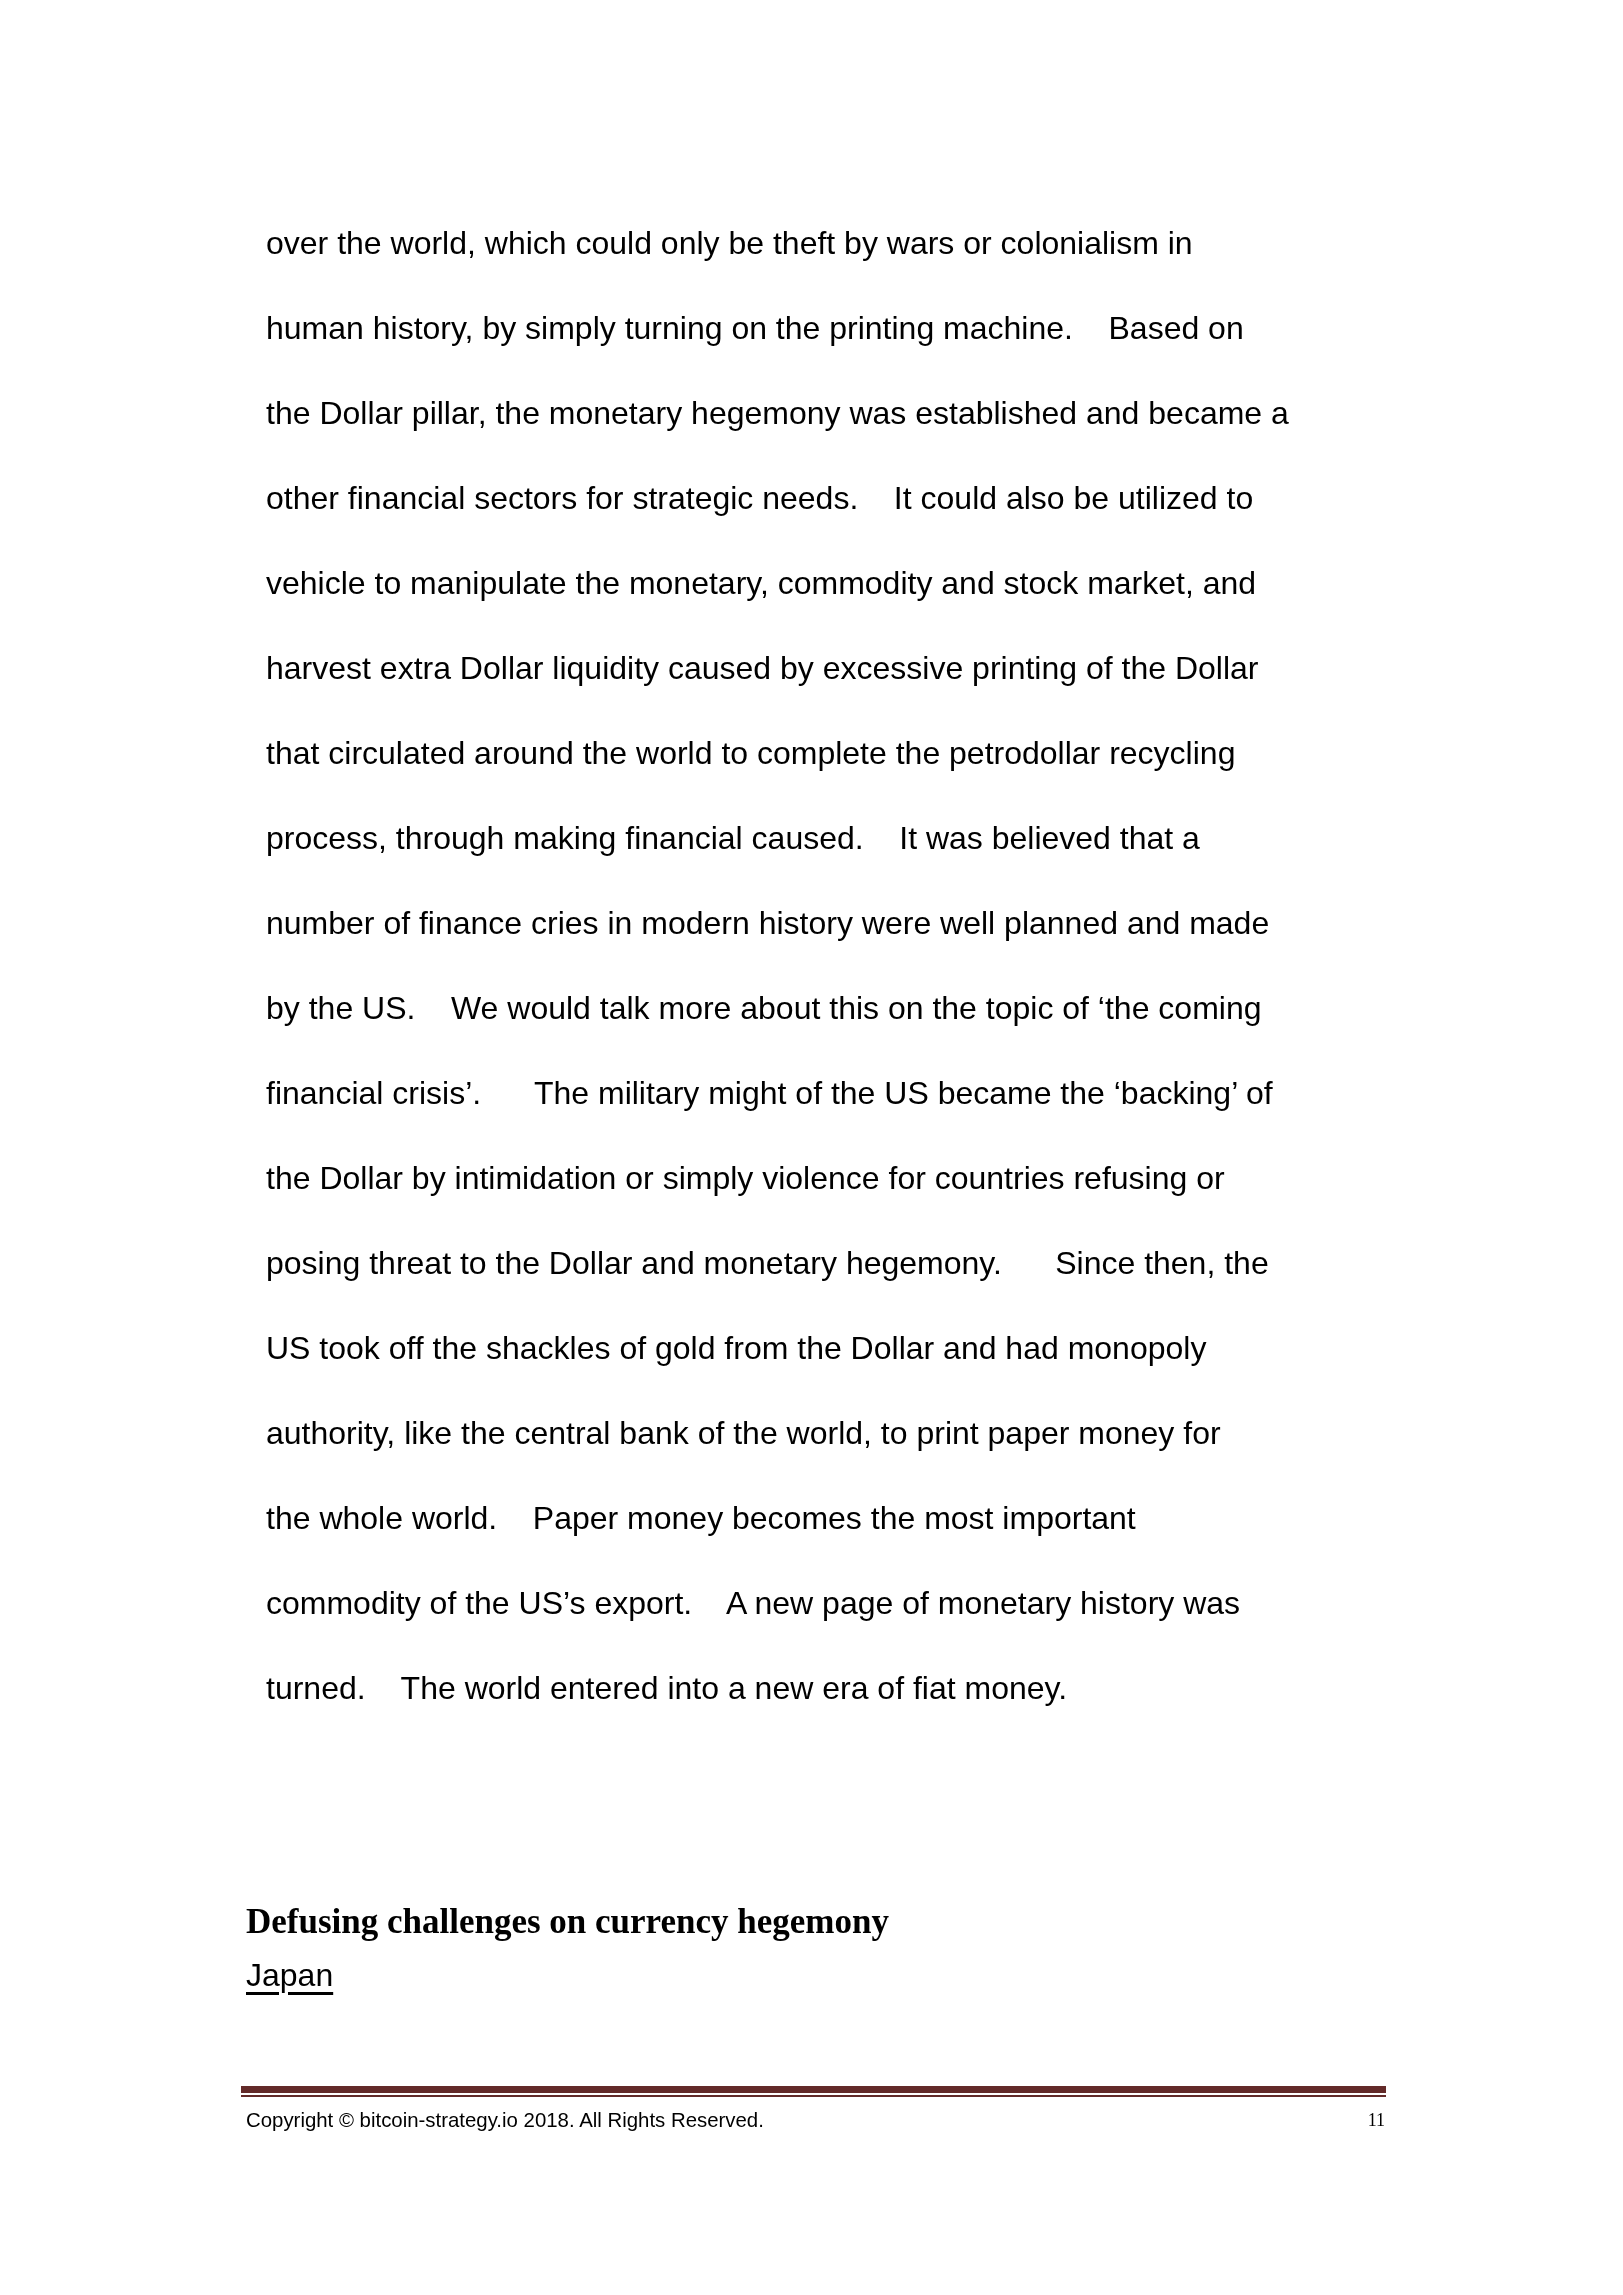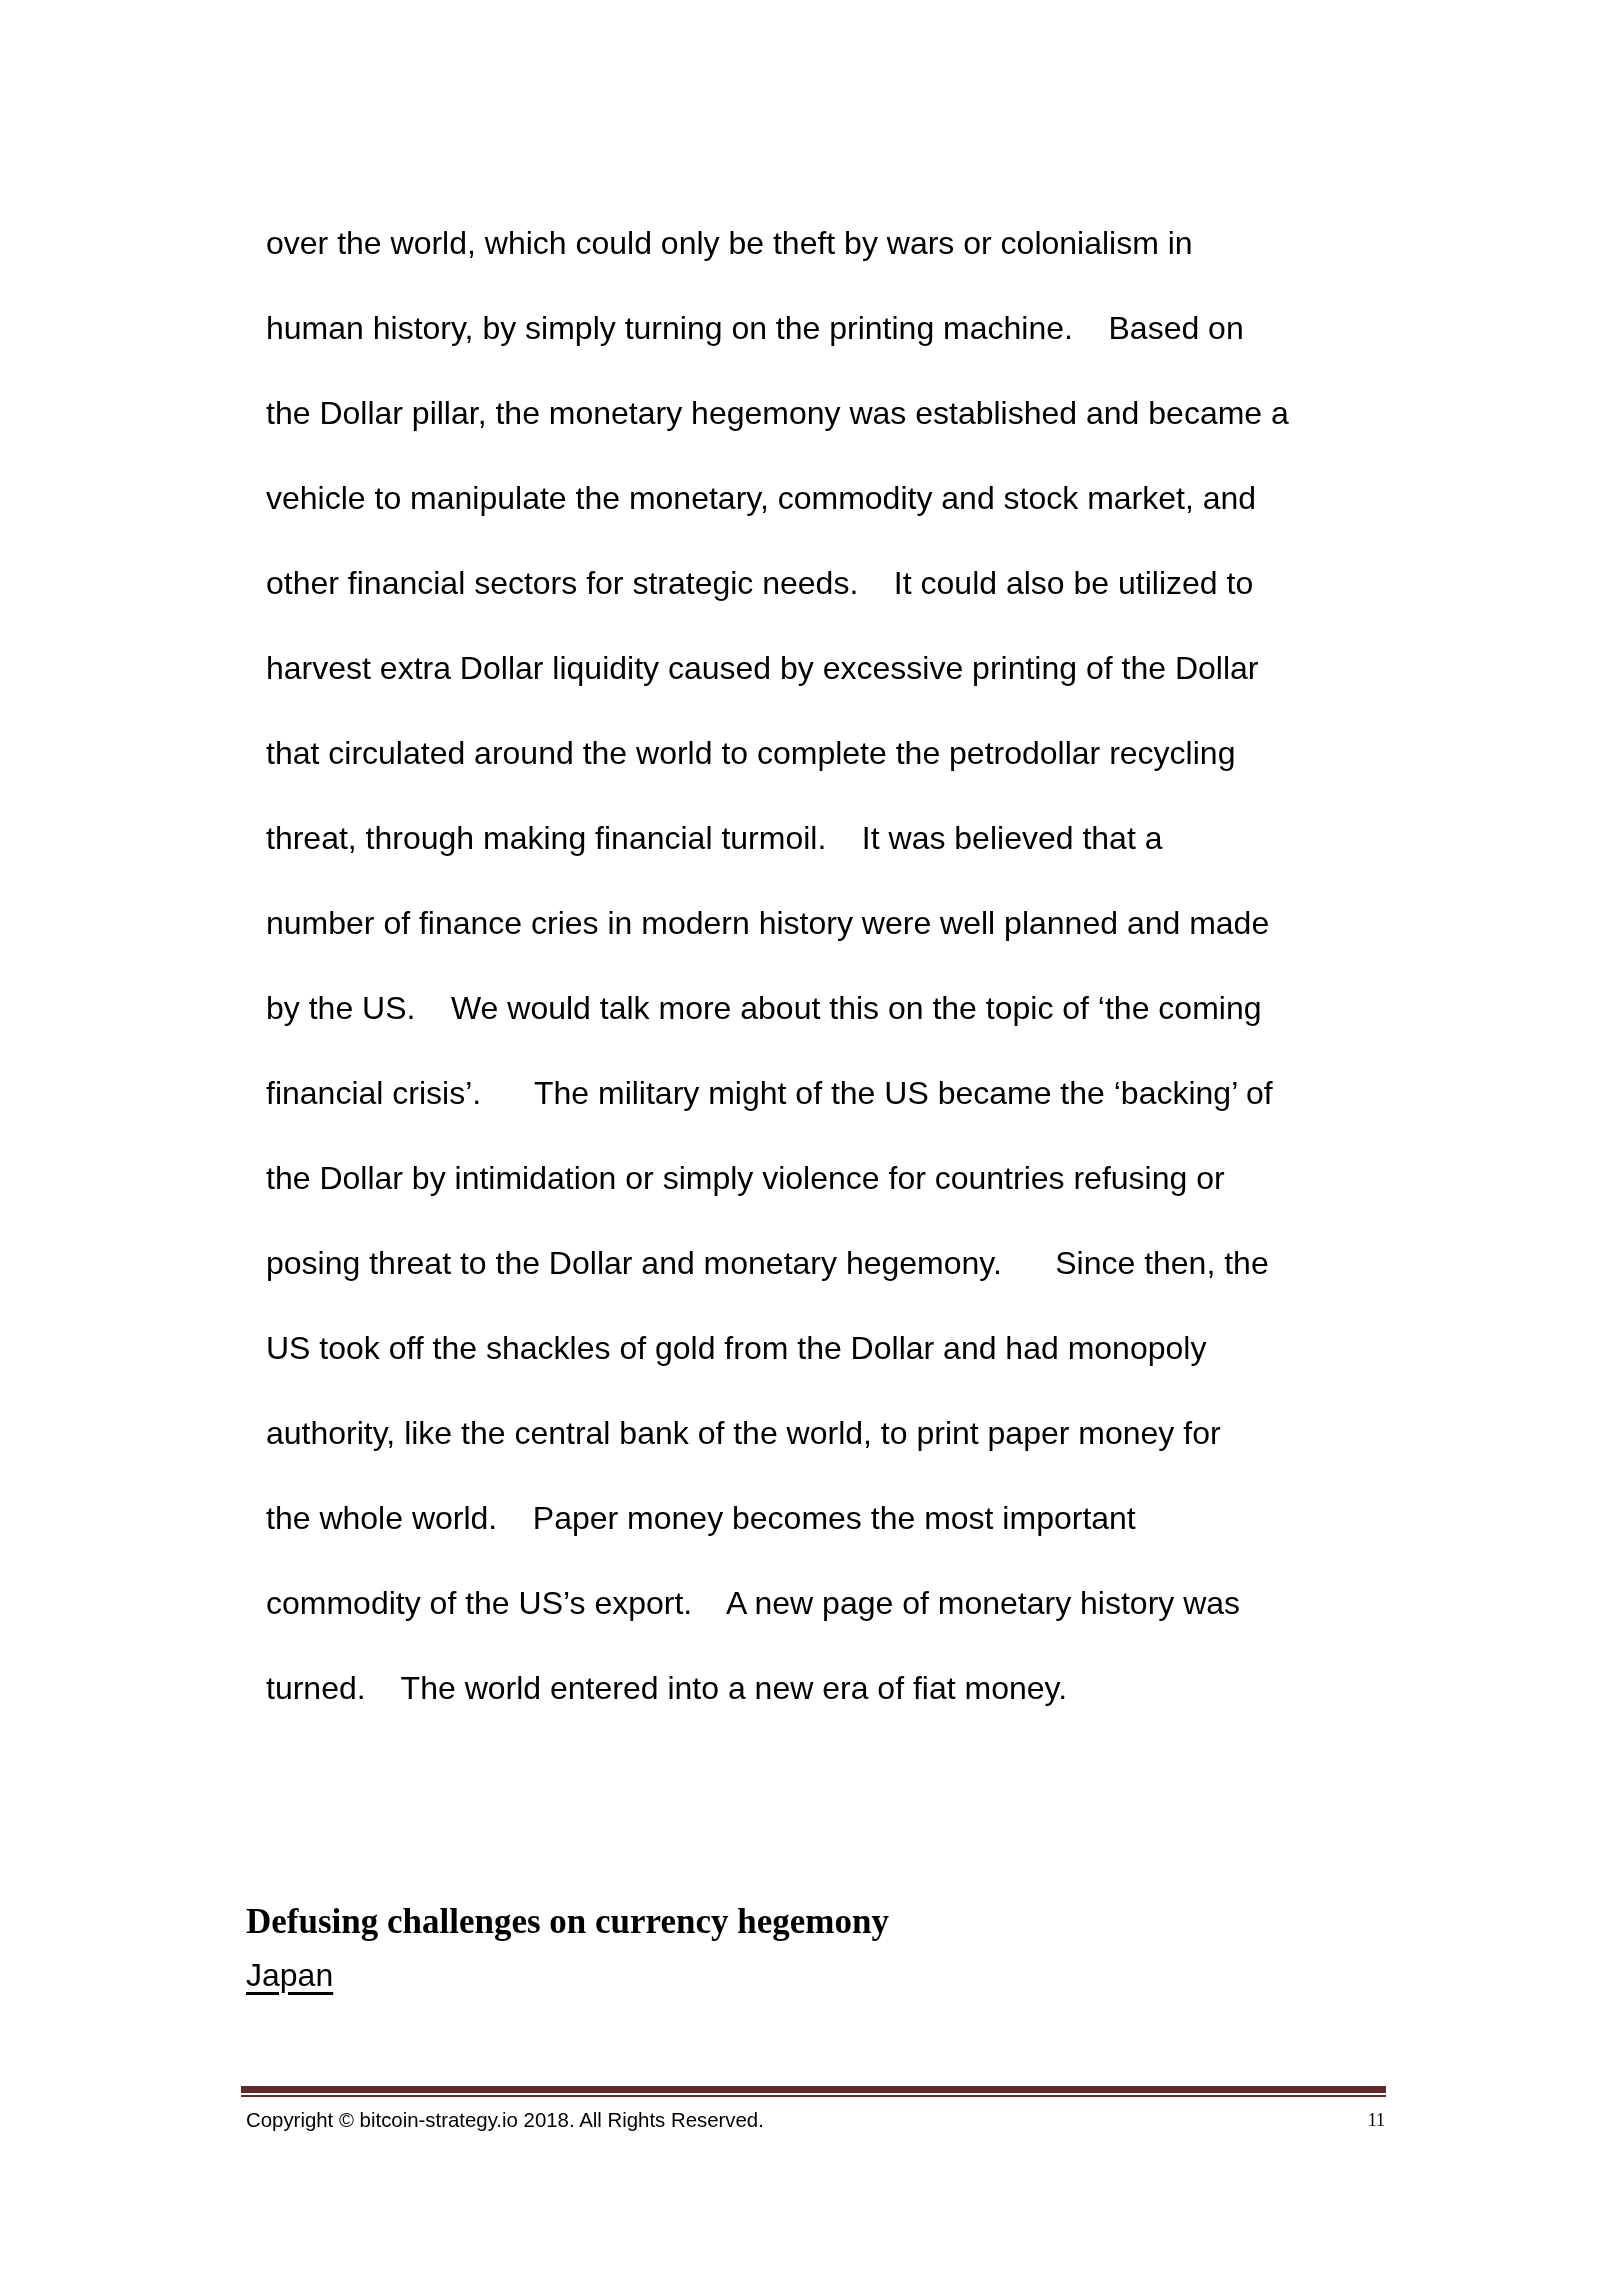--- a/index.html
+++ b/index.html
@@ -87,25 +87,25 @@
 </style>
 </head>
 <body>
 
 <div class="page">
 
   <div class="body-text">
     <div class="body-line">over the world, which could only be theft by wars or colonialism in</div>
     <div class="body-line">human history, by simply turning on the printing machine.    Based on</div>
     <div class="body-line">the Dollar pillar, the monetary hegemony was established and became a</div>
+    <div class="body-line">other financial sectors for strategic needs.    It could also be utilized to</div>
     <div class="body-line">vehicle to manipulate the monetary, commodity and stock market, and</div>
-    <div class="body-line">other financial sectors for strategic needs.    It could also be utilized to</div>
     <div class="body-line">harvest extra Dollar liquidity caused by excessive printing of the Dollar</div>
     <div class="body-line">that circulated around the world to complete the petrodollar recycling</div>
-    <div class="body-line">threat, through making financial turmoil.    It was believed that a</div>
+    <div class="body-line">process, through making financial caused.    It was believed that a</div>
     <div class="body-line">number of finance cries in modern history were well planned and made</div>
     <div class="body-line">by the US.    We would talk more about this on the topic of ‘the coming</div>
     <div class="body-line">financial crisis’.      The military might of the US became the ‘backing’ of</div>
     <div class="body-line">the Dollar by intimidation or simply violence for countries refusing or</div>
     <div class="body-line">posing threat to the Dollar and monetary hegemony.      Since then, the</div>
     <div class="body-line">US took off the shackles of gold from the Dollar and had monopoly</div>
     <div class="body-line">authority, like the central bank of the world, to print paper money for</div>
     <div class="body-line">the whole world.    Paper money becomes the most important</div>
     <div class="body-line">commodity of the US’s export.    A new page of monetary history was</div>
     <div class="body-line">turned.    The world entered into a new era of fiat money.</div>

